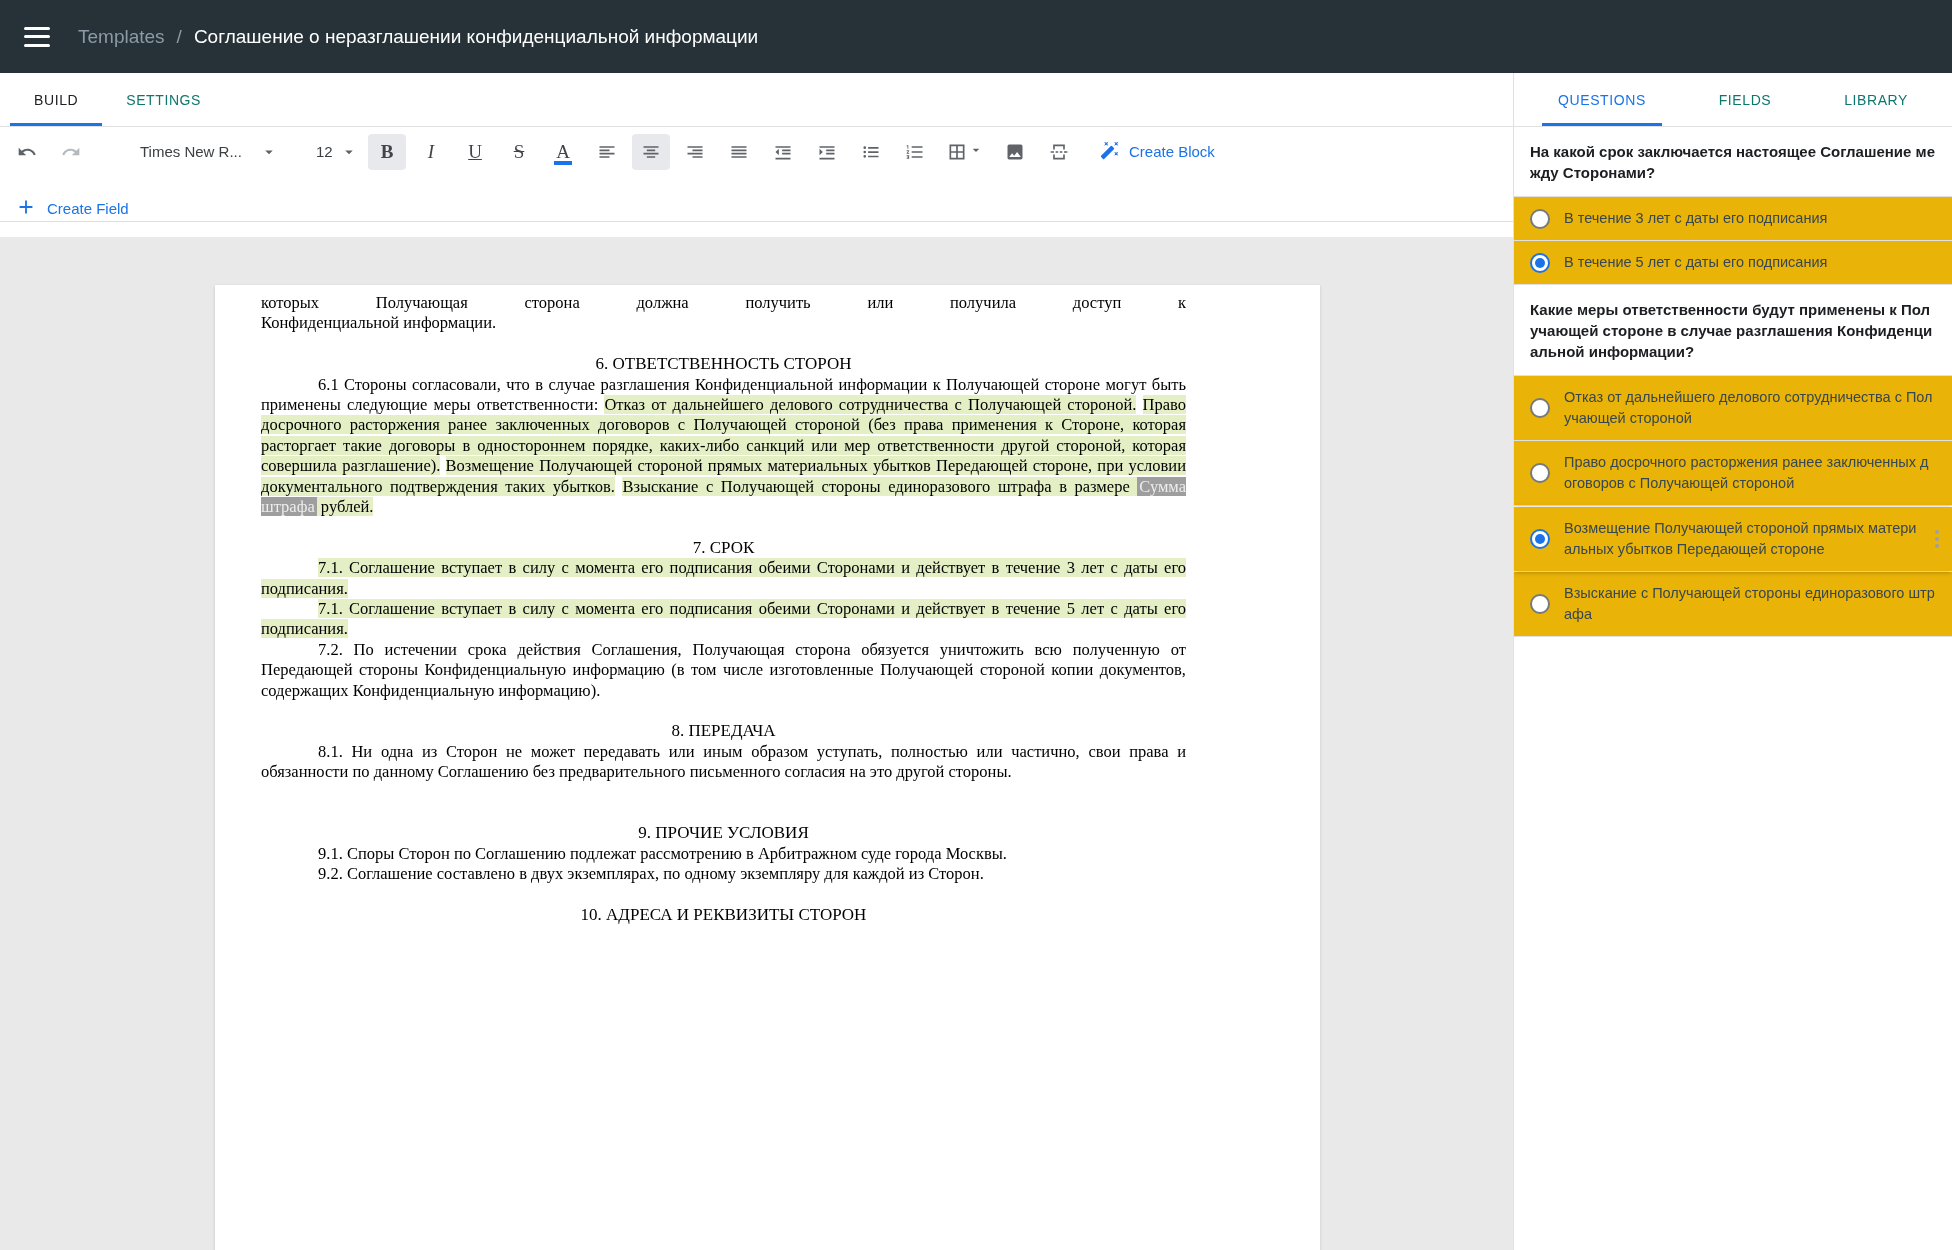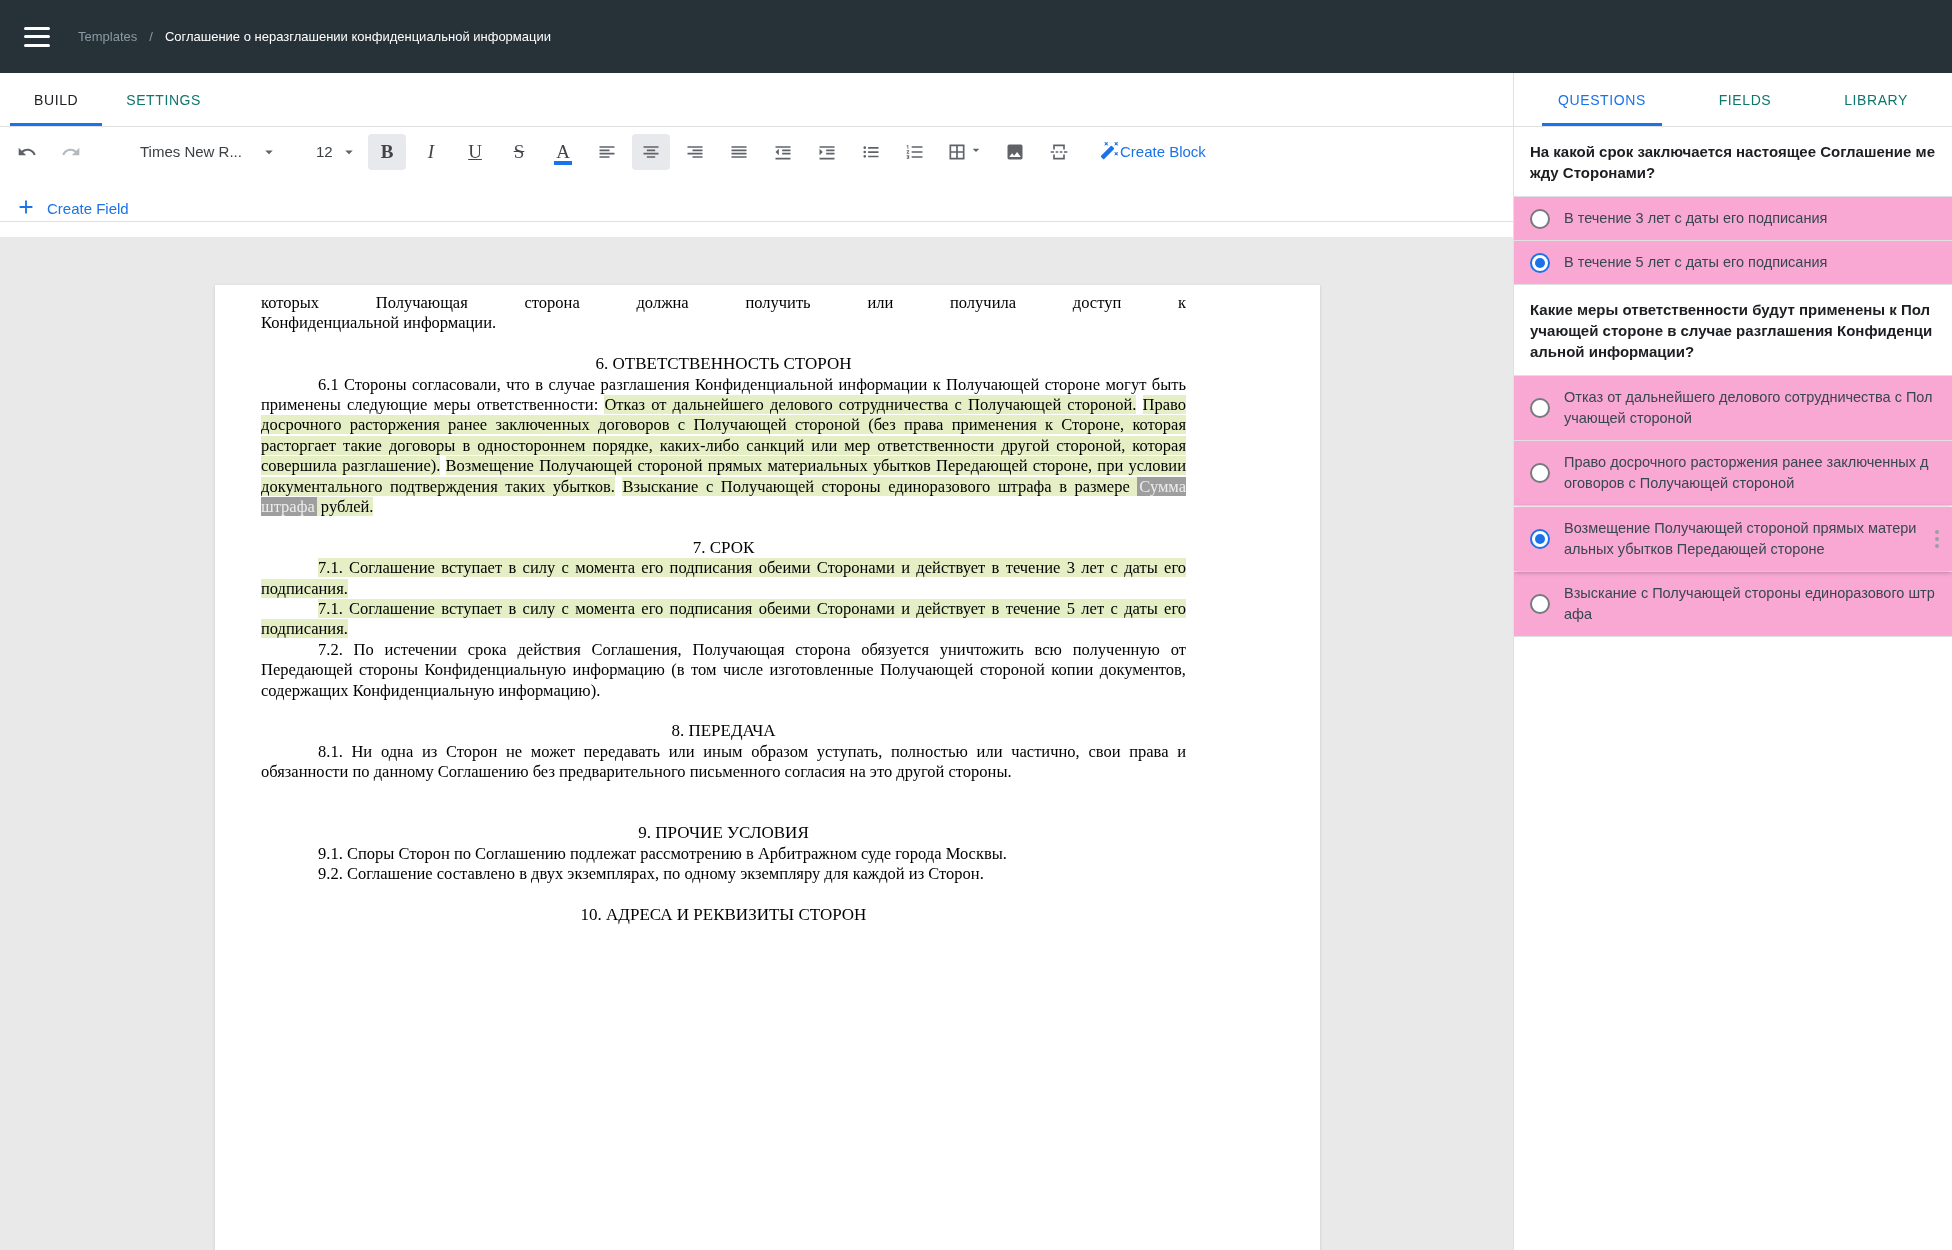--- a/index.html
+++ b/index.html
@@ -12,21 +12,21 @@
   }
   *{margin:0;padding:0;box-sizing:border-box;}
   html,body{width:1952px;height:1250px;overflow:hidden;background:#fff;
     font-family:"Liberation Sans","DejaVu Sans",sans-serif;}
   .app{width:100%;height:100%;display:flex;flex-direction:column;}
 
   
   .topbar{height:73px;flex:0 0 auto;background:var(--topbar);display:flex;align-items:center;padding:0 24px;}
   .hamburger{width:26px;height:20px;display:flex;flex-direction:column;justify-content:space-between;cursor:pointer;background:none;border:none;}
   .hamburger span{display:block;height:3px;border-radius:1.5px;background:#fff;}
-  .breadcrumb{margin-left:28px;display:flex;align-items:center;gap:12px;font-size:13px;}
+  .breadcrumb{margin-left:28px;display:flex;align-items:center;gap:12px;font-size:19px;}
   .crumb-root{color:#8b9aa4;cursor:pointer;}
   .crumb-sep{color:#8b9aa4;}
   .crumb-title{color:#ffffff;}
 
   
   .main{flex:1;display:flex;min-height:0;}
   .left{flex:1;min-width:0;display:flex;flex-direction:column;}
   .right{width:439px;flex:0 0 439px;display:flex;flex-direction:column;border-left:1px solid var(--divider);background:#fff;}
 
   
@@ -54,21 +54,21 @@
   .gu{text-decoration:underline;}
   .gs{text-decoration:line-through;}
   .ga{position:relative;display:inline-block;}
   .colorbar{position:absolute;left:-2px;right:-2px;bottom:-4px;height:4px;background:var(--accent);}
   .fake-select{display:flex;align-items:center;justify-content:space-between;height:36px;padding:0 4px 0 10px;color:#3c4043;font-size:15px;cursor:pointer;background:none;border:none;border-radius:4px;}
   .fake-select .caret{color:var(--icon);display:flex;}
   .fake-select .caret svg{width:18px;height:18px;}
   .font-select{width:152px;margin-left:34px;}
   .size-select{width:56px;margin-left:18px;}
   .font-select .val{overflow:hidden;white-space:nowrap;text-overflow:ellipsis;}
-  .create-block{display:flex;align-items:center;margin-left:16px;color:var(--accent);font-size:15px;background:none;border:none;cursor:pointer;}
+  .create-block{display:flex;align-items:center;gap:9px;margin-left:16px;color:var(--accent);font-size:15px;background:none;border:none;cursor:pointer;}
   .create-block svg{width:20px;height:20px;}
 
   
   .fieldrow{height:46px;flex:0 0 auto;display:flex;align-items:flex-end;padding:0 15px;border-bottom:1px solid var(--divider);}
   .create-field{display:flex;align-items:center;gap:10px;color:var(--accent);font-size:15px;background:none;border:none;cursor:pointer;}
   .create-field svg{width:22px;height:22px;}
 
   
   .canvas{flex:1;background:#e9e9e9;overflow:hidden;min-height:0;margin-top:15px;}
   .page{margin:48px 0 0 215px;width:1105px;min-height:1200px;background:#fff;box-shadow:0 1px 3px rgba(0,0,0,.15);padding:8px 134px 60px 46px;}
@@ -77,21 +77,21 @@
   .doc .indent{text-indent:57px;}
   .doc .stretch{text-align:justify;text-align-last:justify;}
   .doc-h{text-align:center;font-weight:normal;margin-top:20.4px;font-size:17px;}
   .doc .spacer{height:20.4px;}
   .hl{background:var(--hl);}
   .field{background:var(--field-bg);color:#ededed;padding:0 2px;cursor:pointer;}
 
   
   .q-list{flex:1;overflow:hidden;}
   .q-title{padding:14px 16px 13px;font-size:15px;font-weight:bold;line-height:21px;color:#1c1e21;border-bottom:1px solid var(--divider);word-break:break-all;}
-  .option{display:flex;align-items:center;gap:14px;padding:11px 16px;border-bottom:1px solid var(--divider);font-size:14.5px;line-height:21px;color:#37474f;position:relative;cursor:pointer;background:#f9a8d4;word-break:break-all;}
+  .option{display:flex;align-items:center;gap:14px;padding:11px 16px;border-bottom:1px solid var(--divider);font-size:14.5px;line-height:21px;color:#37474f;position:relative;cursor:pointer;background:#eab308;word-break:break-all;}
   .option.card{border-bottom:none;box-shadow:0 1px 5px rgba(0,0,0,.32);margin:1px 0;padding-right:34px;z-index:2;}
   .radio{flex:0 0 20px;width:20px;height:20px;border:2px solid #767a7d;border-radius:50%;position:relative;background:#fff;}
   .radio.checked{border-color:var(--accent);}
   .radio.checked::after{content:"";position:absolute;inset:3px;border-radius:50%;background:var(--accent);}
   .kebab{position:absolute;right:9px;top:50%;transform:translateY(-50%);display:flex;flex-direction:column;gap:3px;padding:4px;cursor:pointer;background:none;border:none;}
   .kebab i{width:4px;height:4px;border-radius:50%;background:#9aa0a6;display:block;}
 </style>
 </head>
 <body>
 

